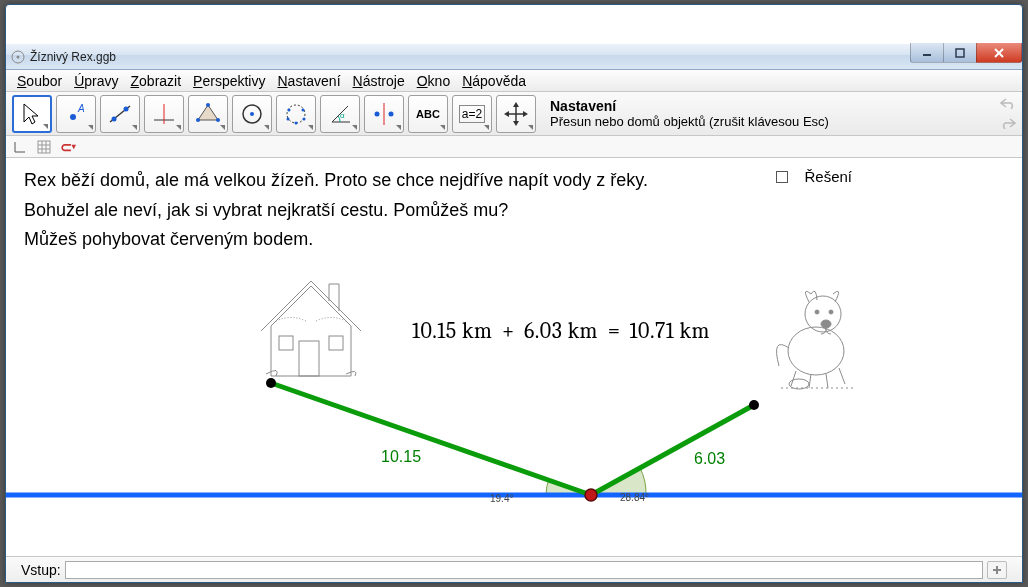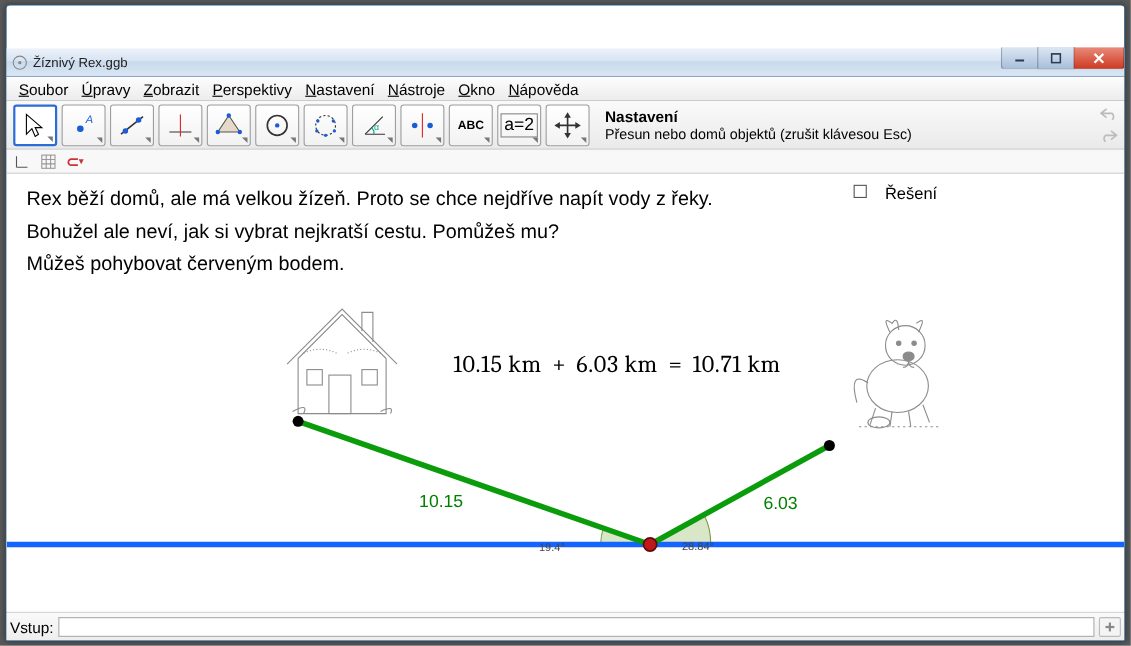--- a/index.html
+++ b/index.html
@@ -134,40 +134,40 @@
     flex:1;
     position: relative;
     background:#fff;
     overflow:hidden;
   }
   .footer {
     height: 26px;
     border-top: 1px solid #c7c7c7;
     background: linear-gradient(to bottom,#fafafa,#eee);
     display:flex; align-items:center;
-    padding: 0 3px; gap:4px;
+    padding: 0 15px; gap:4px;
   }
   .footer label { font-size: 14px; }
   .footer input {
     flex:1; height:18px; border:1px solid #aaa; padding:0 4px;
     font-size:13px;
   }
   .footer .help {
     width:20px;height:18px;border:1px solid #bbb;background:#f4f4f4;
     display:flex;align-items:center;justify-content:center;border-radius:2px;
   }
   .text-block {
     position:absolute; left:18px; top:8px;
     font-size: 18px; font-family: Arial, sans-serif;
     line-height: 1.65;
     color:#000;
   }
   .reseni {
     position:absolute; right:170px; top:10px;
-    font-size:15px; display:flex; gap:16px;
+    font-size:15px; display:flex; align-items:center; gap:16px;
   }
   .reseni .cb {
     width:12px;height:12px;border:1px solid #555;display:inline-block;
   }
   .equation {
     position:absolute; left:406px; top:160px;
     font-size: 22px; font-family: "Cambria", serif;
   }
   .eq-space { letter-spacing: 0.5px; }
   .angle-label { position:absolute; font-size:10px; color:#444; font-family: Arial; margin-top: 20px; }
@@ -293,21 +293,21 @@
           <circle cx="7" cy="14" r="2.5" fill="#1a5bd6"></circle>
           <circle cx="21" cy="14" r="2.5" fill="#1a5bd6"></circle>
         </svg>
         <span class="tri"></span>
       </div>
     <div class="tool">
         <span style="font-size:11px;font-weight:bold;">ABC</span>
         <span class="tri"></span>
       </div>
     <div class="tool">
-        <span style="font-size:16px;border:1px solid #888;padding:1px 2px;">a=2</span>
+        <span style="font-size:12px;border:1px solid #888;padding:1px 2px;">a=2</span>
         <span class="tri"></span>
       </div>
     <div class="tool">
         <svg viewBox="0 0 28 28">
           <line x1="14" y1="4" x2="14" y2="24" stroke="#333" stroke-width="1.5"></line>
           <line x1="4" y1="14" x2="24" y2="14" stroke="#333" stroke-width="1.5"></line>
           <polygon points="14,2 11,7 17,7" fill="#333"></polygon>
           <polygon points="14,26 11,21 17,21" fill="#333"></polygon>
           <polygon points="2,14 7,11 7,17" fill="#333"></polygon>
           <polygon points="26,14 21,11 21,17" fill="#333"></polygon>

